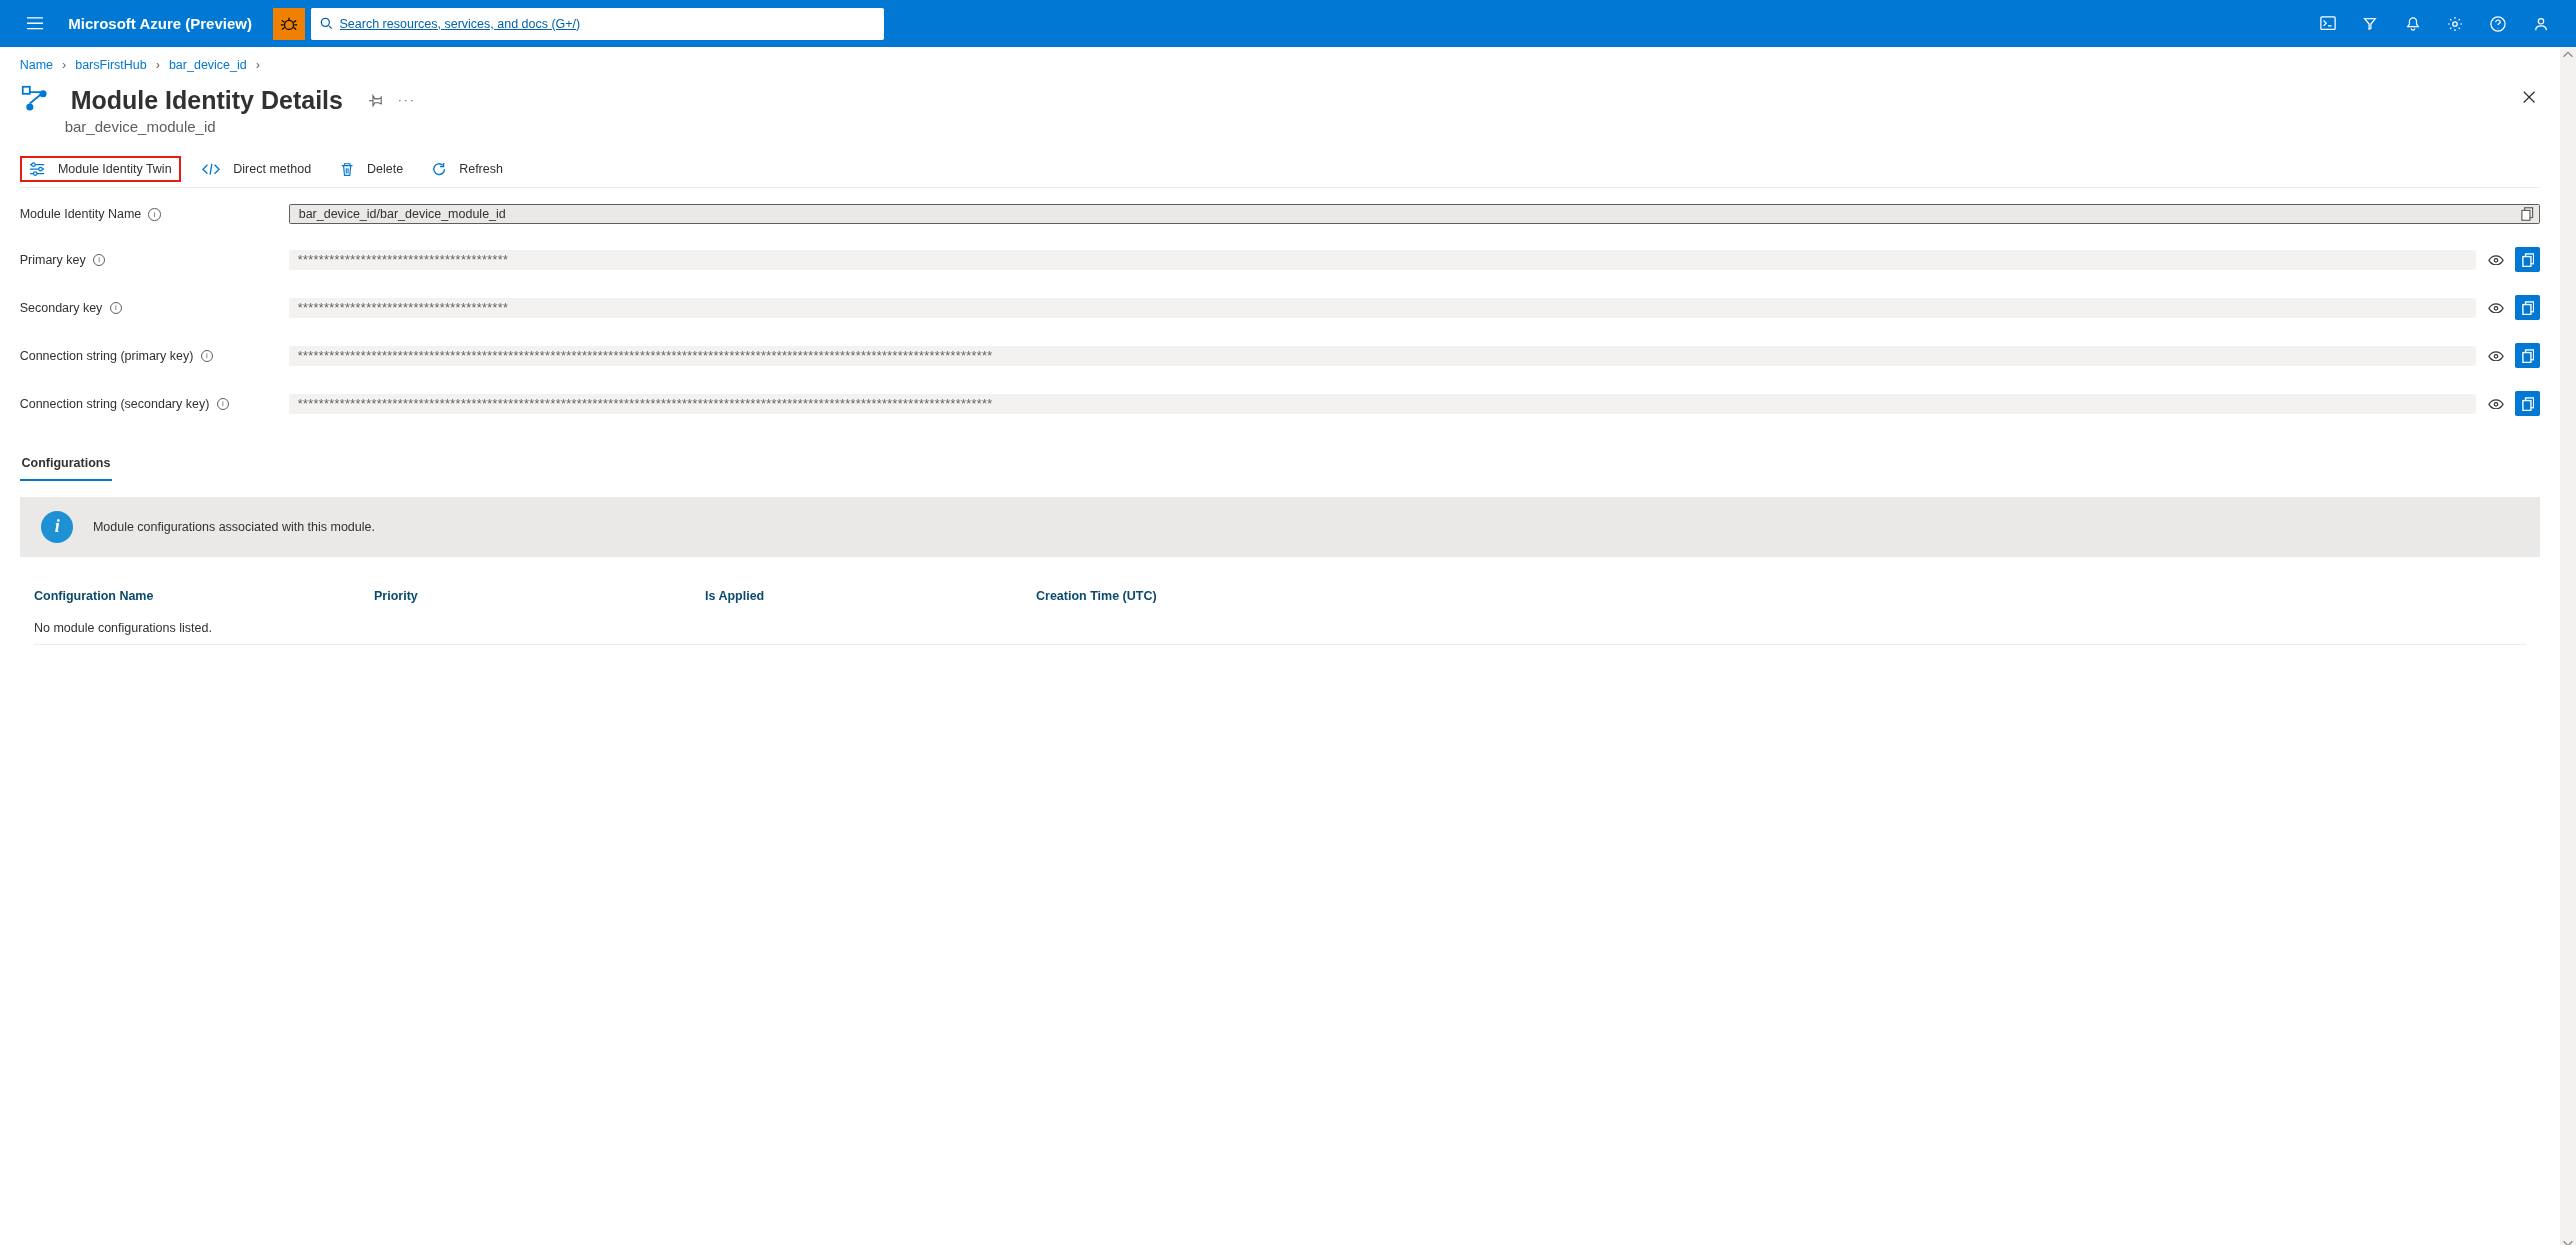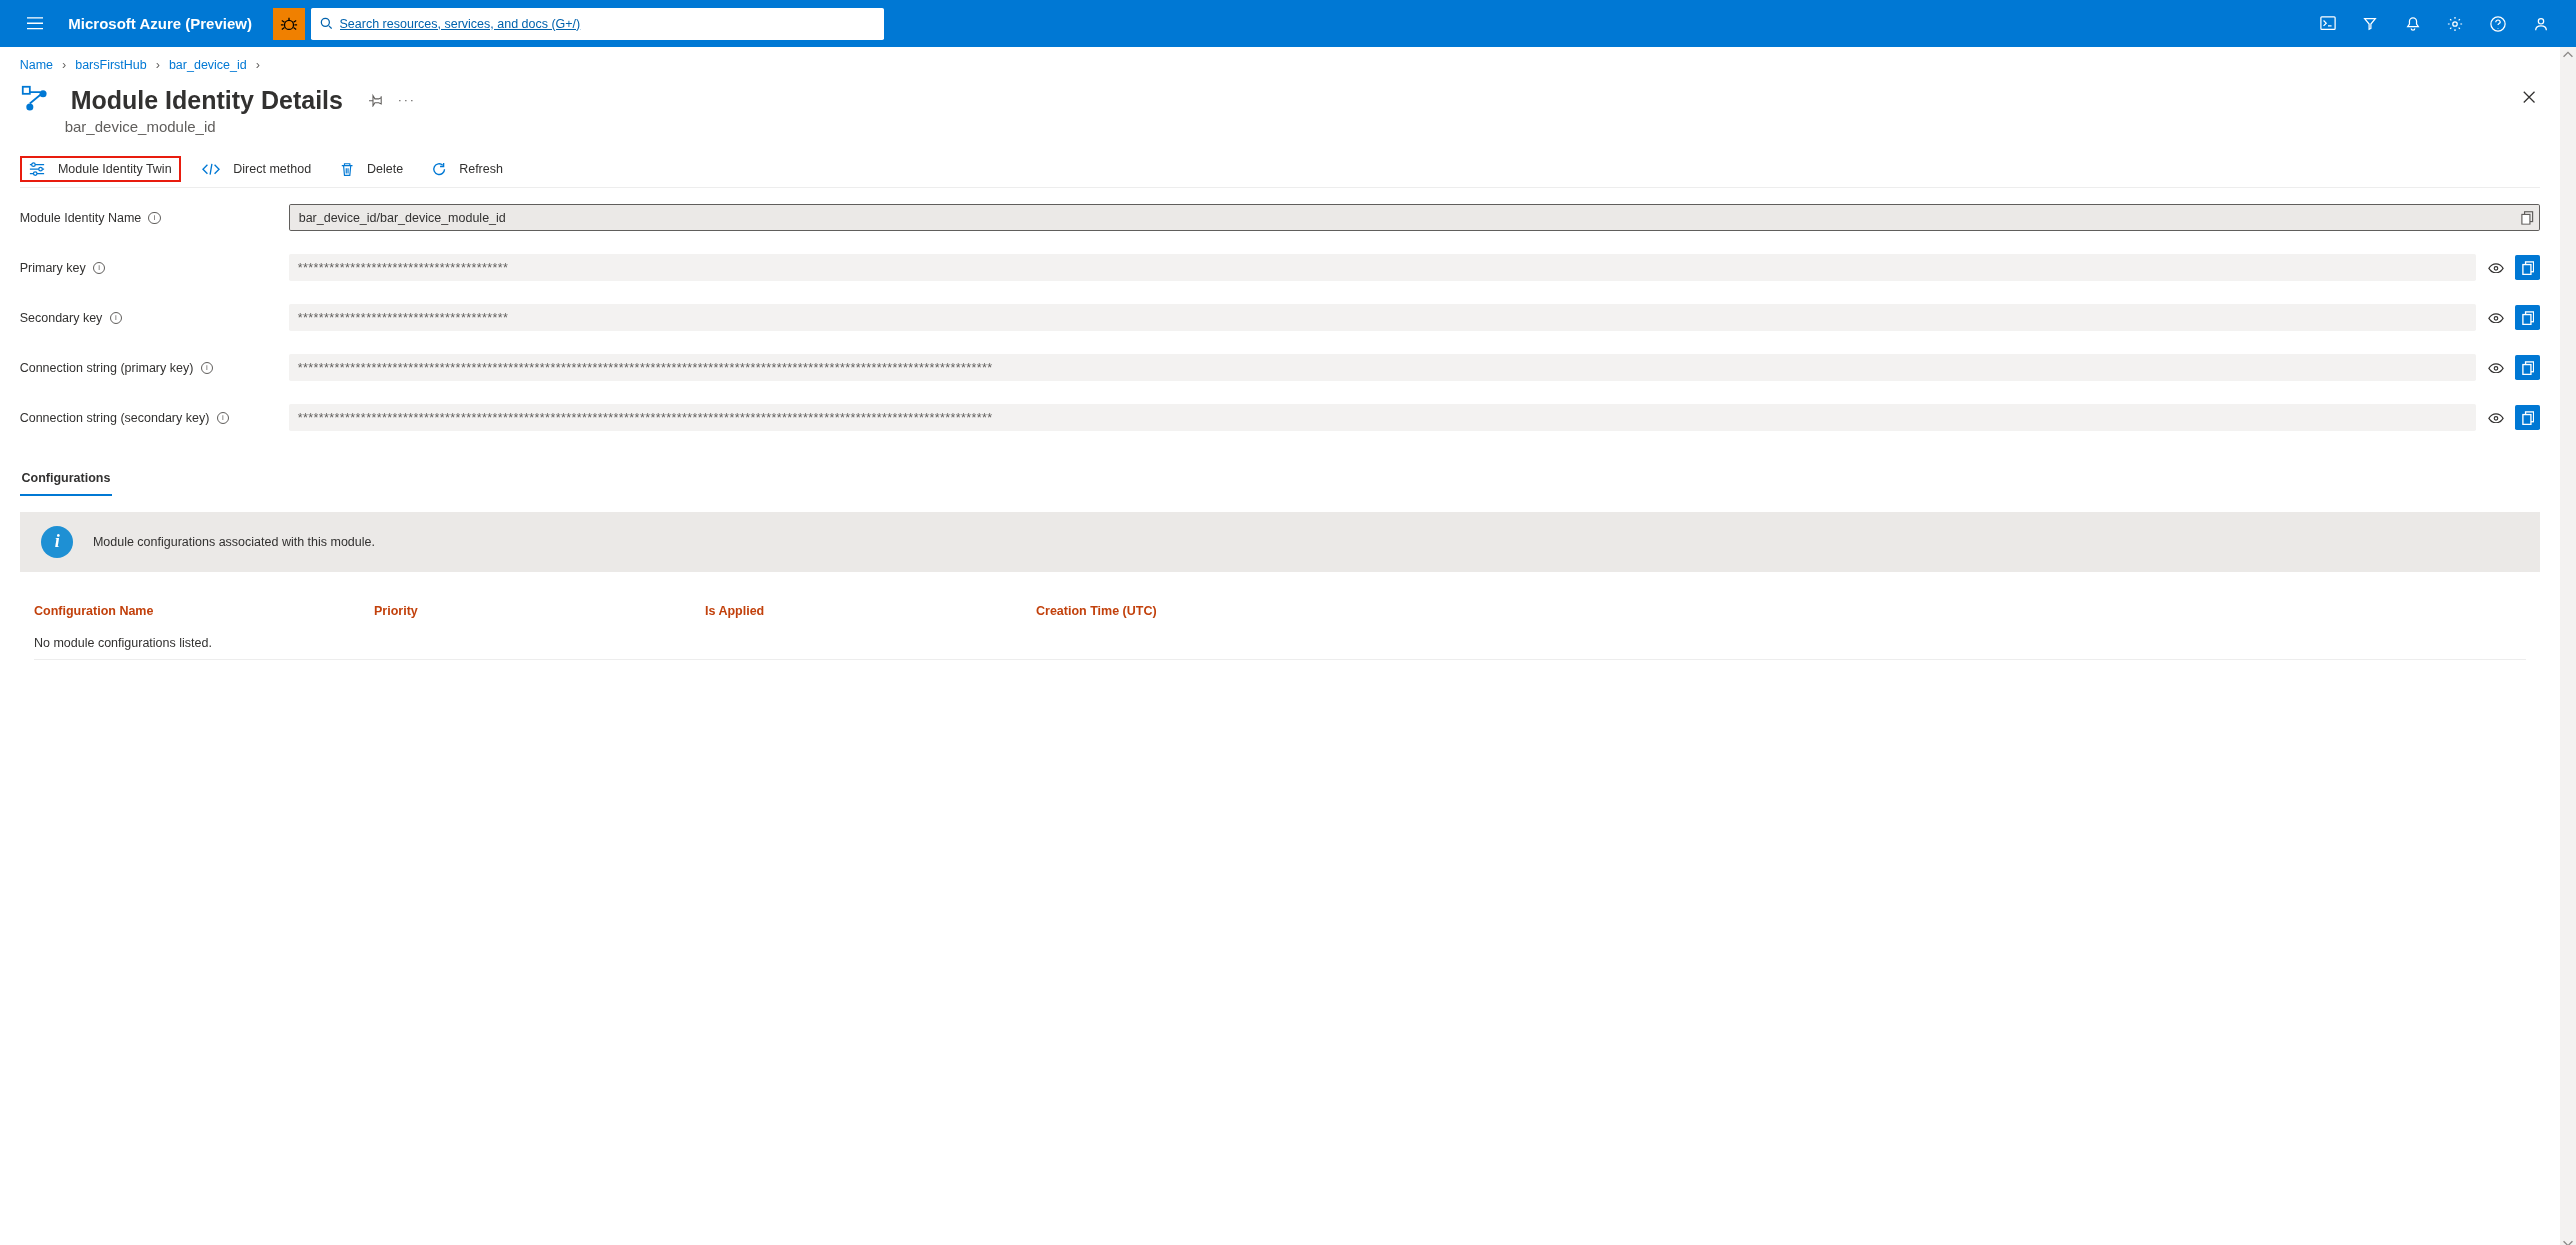--- a/index.html
+++ b/index.html
@@ -184,21 +184,21 @@
   color: #605e5c;
   cursor: default;
 }
 .field-row {
   display: flex;
   align-items: center;
   gap: 7.2px;
 }
 .ro-input {
   flex: 1;
-  height: 27px;
+  height: 20px;
   display: flex;
   align-items: center;
   padding: 0 9px;
   font-size: 12.5px;
   background: #f3f2f1;
   color: #605e5c;
   border-radius: 1.8px;
   font-family: inherit;
   letter-spacing: 0.4px;
 }
@@ -256,21 +256,21 @@
   font-family: Georgia, serif;
   font-size: 18px;
   font-style: italic;
   font-weight: bold;
 }
 .table-area { margin-top: 23px; padding: 0 14.3px; }
 .table-header, .table-row {
   display: flex;
   padding: 9px 0;
 }
-.table-header { font-weight: 600; color:#c2410c; }
+.table-header { font-weight: 600; color:#0c4a6e; }
 .table-row { border-bottom: 0.9px solid #ededed; }
 .col-name { flex: 0 0 340px; }
 .col-priority { flex: 0 0 331px; }
 .col-applied { flex: 0 0 331px; }
 .col-time { flex: 1; }
 svg { display: block; }
 </style>
 </head>
 <body>
 

